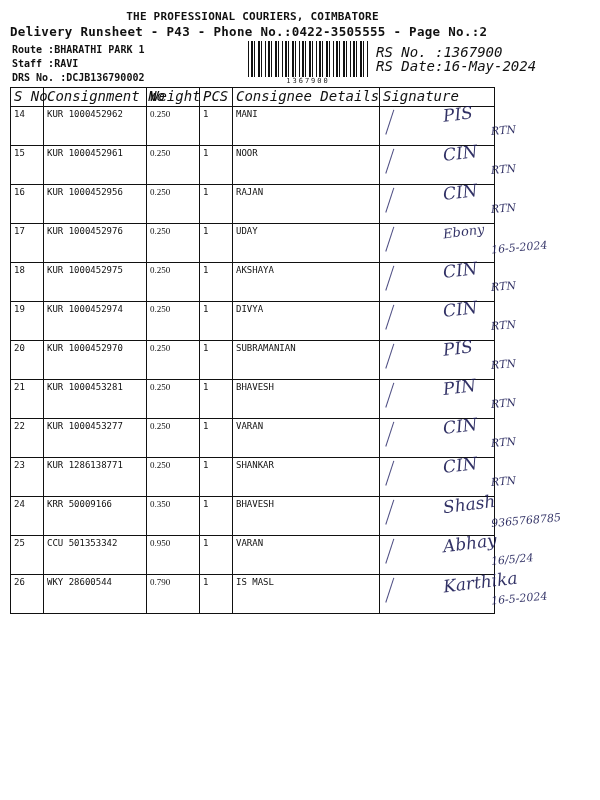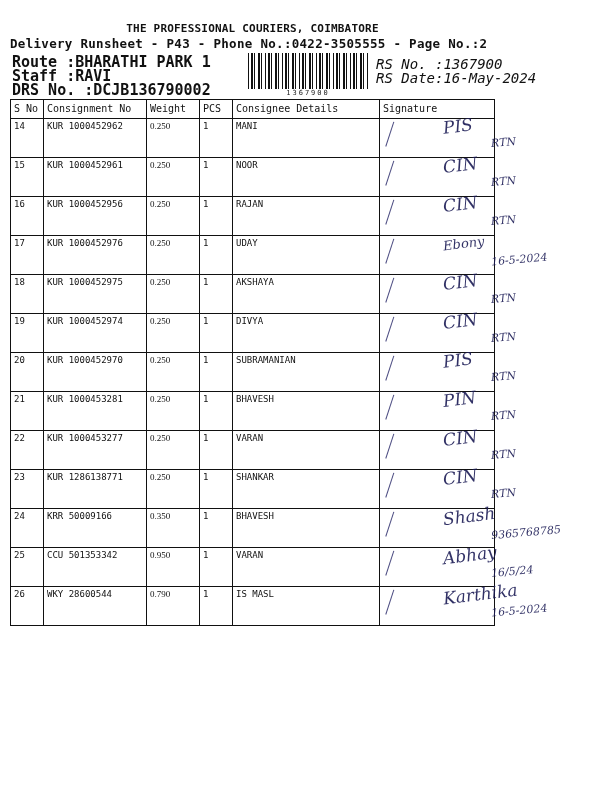--- a/index.html
+++ b/index.html
@@ -13,21 +13,21 @@
     font-family: "DejaVu Sans Mono", monospace;
     color: #111;
     position: relative;
     overflow: hidden;
   }
   .page {
     position: relative;
     width: 505px;
     height: 800px;
     box-sizing: border-box;
-    padding: 20px 10px 0 10px;
+    padding: 8px 10px 0 10px;
   }
   .company {
     text-align: center;
     font-size: 11px;
     font-weight: bold;
     letter-spacing: 0.2px;
     margin: 2px 0 1px 0;
   }
   .title {
     font-size: 12.5px;
@@ -36,21 +36,21 @@
     margin: 0 0 2px 0;
   }
   .meta {
     position: relative;
     height: 46px;
   }
   .meta-left {
     position: absolute;
     left: 2px;
     top: 2px;
-    font-size: 15px;
+    font-size: 10px;
     line-height: 14px;
     font-weight: bold;
   }
   .meta-left div { white-space: pre; }
   .barcode {
     position: absolute;
     left: 238px;
     top: 0px;
     width: 120px;
     height: 36px;
@@ -91,23 +91,24 @@
   table.runsheet th,
   table.runsheet td {
     border: 1px solid #111;
     padding: 2px 3px;
     vertical-align: top;
     text-align: left;
     font-weight: normal;
     line-height: 11px;
   }
   table.runsheet thead th {
-    font-size: 10px;
+    font-size: 14px;
     padding: 3px 3px 4px 3px;
     white-space: nowrap;
+    font-style: italic;
   }
   td.sno { width: 26px; font-weight: bold; }
   td.cno { width: 96px; font-weight: bold; }
   td.wt  { width: 46px; font-weight: bold; font-family: Liberation Serif, serif; }
   td.pcs { width: 26px; font-weight: bold; }
   td.cons{ width: 140px; font-weight: bold; }
   td.sig { position: relative; }
   th.sno { width: 26px; }
   th.cno { width: 96px; }
   th.wt  { width: 46px; }

